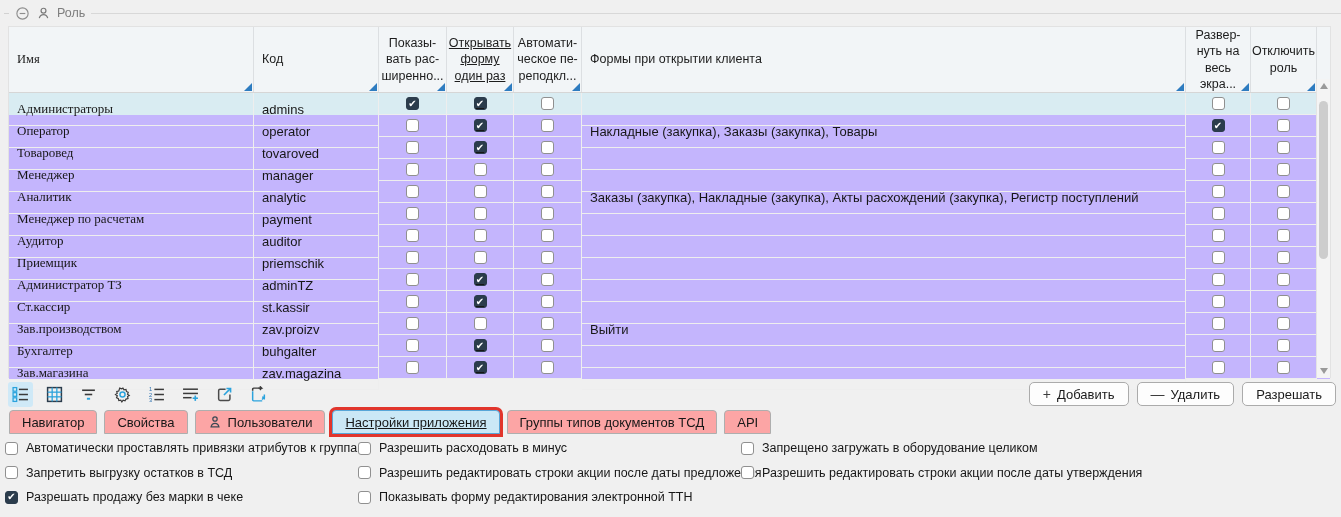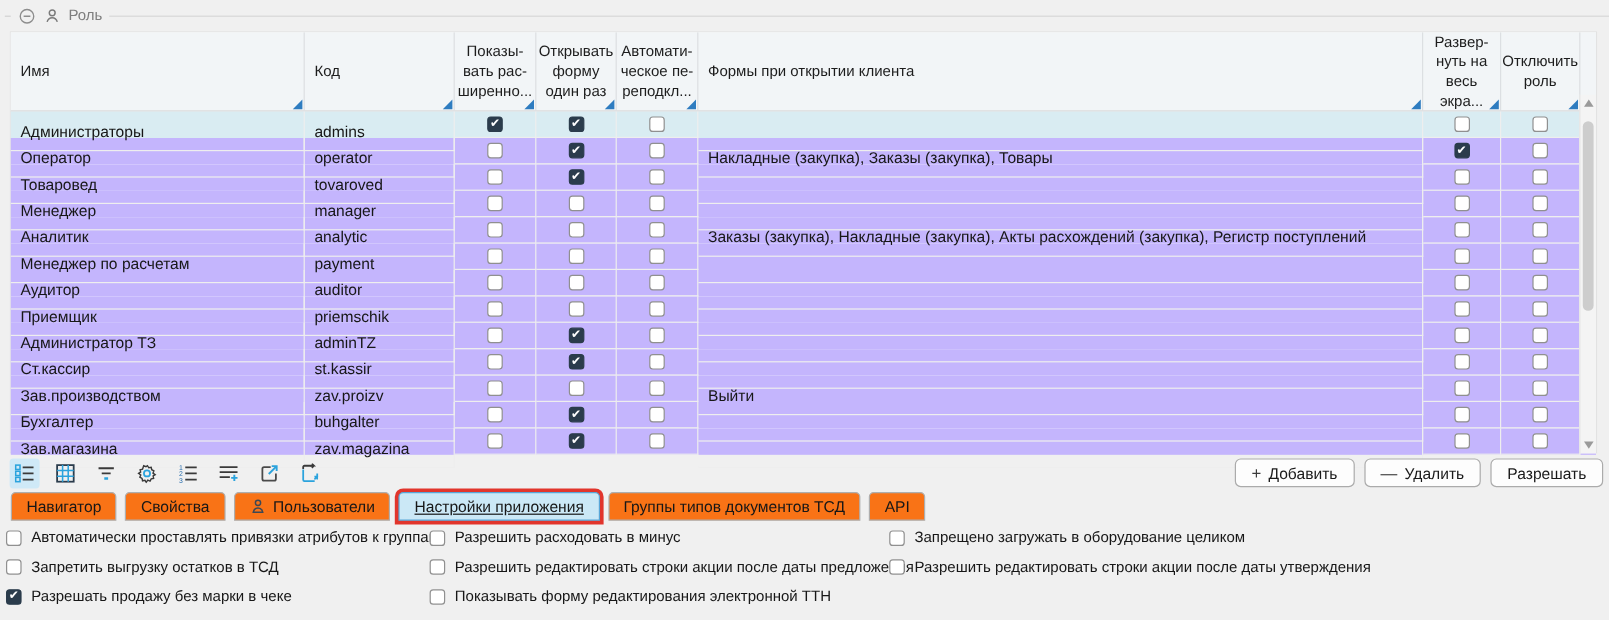--- a/index.html
+++ b/index.html
@@ -23,42 +23,42 @@
   .th .hlabel{white-space:pre-line;}
   .th.left{padding:0 8px;}
   .th.center{justify-content:center;text-align:center;padding:0 2px;}
   .corner{position:absolute;right:1px;bottom:1px;width:0;height:0;border-left:8px solid transparent;border-bottom:8px solid #2e7cc0;}
   .tbody{position:absolute;left:0;top:66px;right:0;bottom:0;}
   .tr{display:flex;height:22px;background:#c4b5fd;}
   .tr.selected{background:#d9ecf2;}
   .td{box-sizing:border-box;border-right:1px solid #eeeeee;border-bottom:1px solid #eeeeee;display:flex;align-items:center;font-size:13px;overflow:hidden;white-space:nowrap;}
   .td.text{padding:16px 8px;}
   .td.center{justify-content:center;}
-  .c0{width:245px;} .c1{width:125px;} .c2{width:68px;} .c3{width:67px;} .c4{width:68px;}
+  .c0{width:245px;font-family:Liberation Serif, serif;} .c1{width:125px;} .c2{width:68px;} .c3{width:67px;text-decoration:underline;} .c4{width:68px;}
   .c5{width:604px;} .c6{width:65px;} .c7{width:66px;}
   
   .cb{width:13px;height:13px;border:1px solid #909090;border-radius:3px;background:#fff;box-sizing:border-box;
       display:inline-flex;align-items:center;justify-content:center;flex:0 0 auto;}
   .cb.checked{background:#2b3c4c;border-color:#2b3c4c;}
   .cb.checked::after{content:"✔";color:#fff;font-size:10px;font-weight:bold;line-height:1;}
   
   .vscroll{position:absolute;right:0;top:52px;width:14px;height:299px;background:#f4f4f4;border-left:1px solid #e4e4e4;box-sizing:border-box;}
   .vs-up{position:absolute;top:4px;left:3px;width:0;height:0;border-left:4px solid transparent;border-right:4px solid transparent;border-bottom:6px solid #9a9a9a;}
   .vs-down{position:absolute;bottom:4px;left:3px;width:0;height:0;border-left:4px solid transparent;border-right:4px solid transparent;border-top:6px solid #9a9a9a;}
   .vs-thumb{position:absolute;left:2px;top:22px;width:9px;height:158px;background:#cdcdcd;border-radius:5px;}
   
   .toolbar{position:absolute;left:8px;top:381px;height:27px;display:flex;align-items:center;gap:9px;}
   .tbicon{width:25px;height:25px;display:flex;align-items:center;justify-content:center;border-radius:3px;}
   .tbicon.active{background:#cfe9f7;}
   .toolbtns{position:absolute;right:5px;top:382px;display:flex;gap:8px;}
   .btn{height:24px;display:flex;align-items:center;gap:6px;padding:0 13px;background:#fdfdfd;border:1px solid #ababab;border-radius:5px;font-size:13px;color:#1a1a1a;box-sizing:border-box;}
   .btn .glyph{font-size:14px;color:#3c3c3c;line-height:1;}
   
   .tabs{position:absolute;left:9px;top:409px;display:flex;align-items:flex-end;gap:7px;height:25px;}
-  .tab{height:24px;display:flex;align-items:center;gap:6px;padding:0 12px;background:#f97316;border:1px solid #aeaeae;border-radius:4px 4px 0 0;font-size:13px;box-sizing:border-box;}
+  .tab{height:24px;display:flex;align-items:center;gap:6px;padding:0 12px;background:#fca5a5;border:1px solid #aeaeae;border-radius:4px 4px 0 0;font-size:13px;box-sizing:border-box;}
   .tab.active{background:#cbe8f6;border-color:#58a6d8;}
   .tab.annotated{box-shadow:0 0 0 3px #e1352c;text-decoration:underline;}
   
   .settings{position:absolute;left:0;top:436px;width:100%;height:80px;}
   .scol{position:absolute;top:0;}
   #scol0{left:5px;} #scol1{left:358px;text-align:center;} #scol2{left:741px;}
   .sitem{display:flex;align-items:center;gap:8px;height:24.5px;font-size:12.5px;white-space:nowrap;}
   svg{display:block;}
 </style>
 </head>

